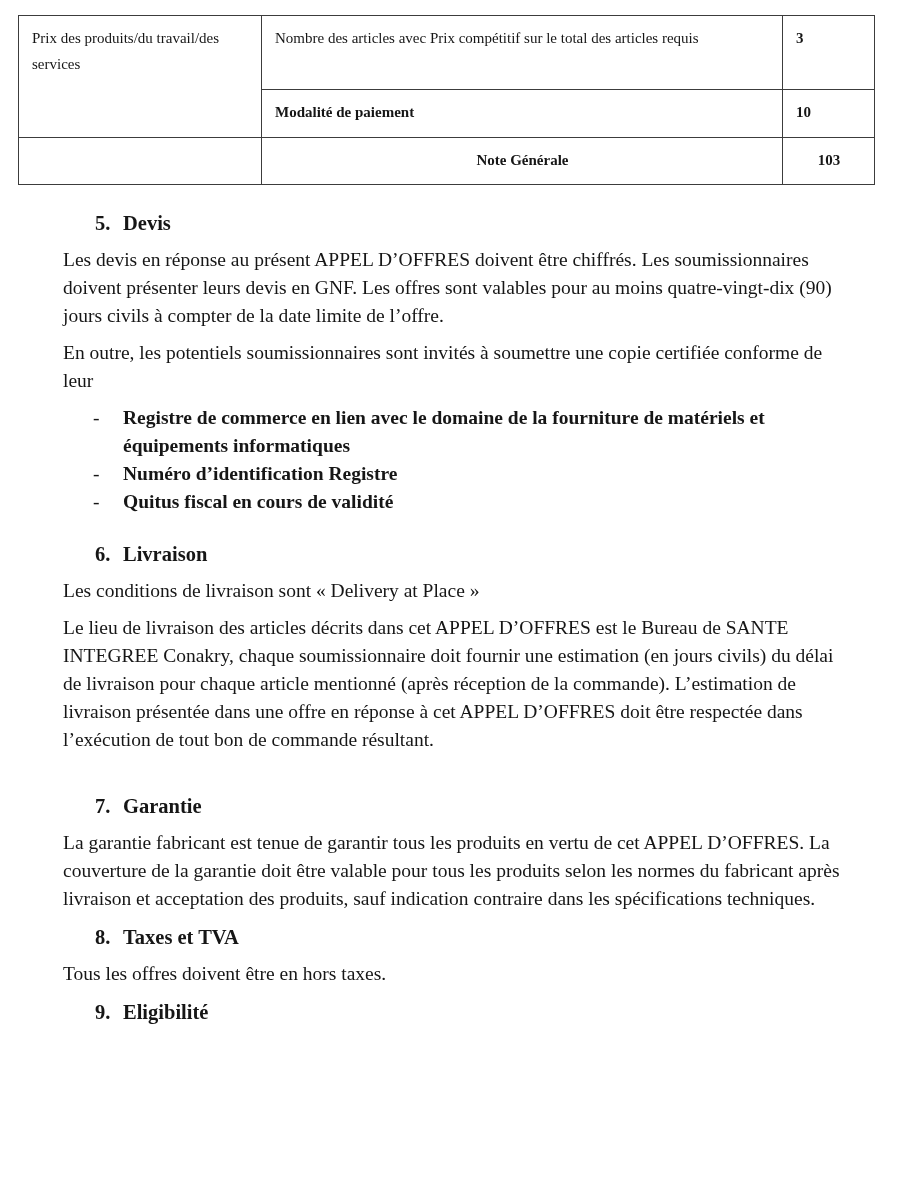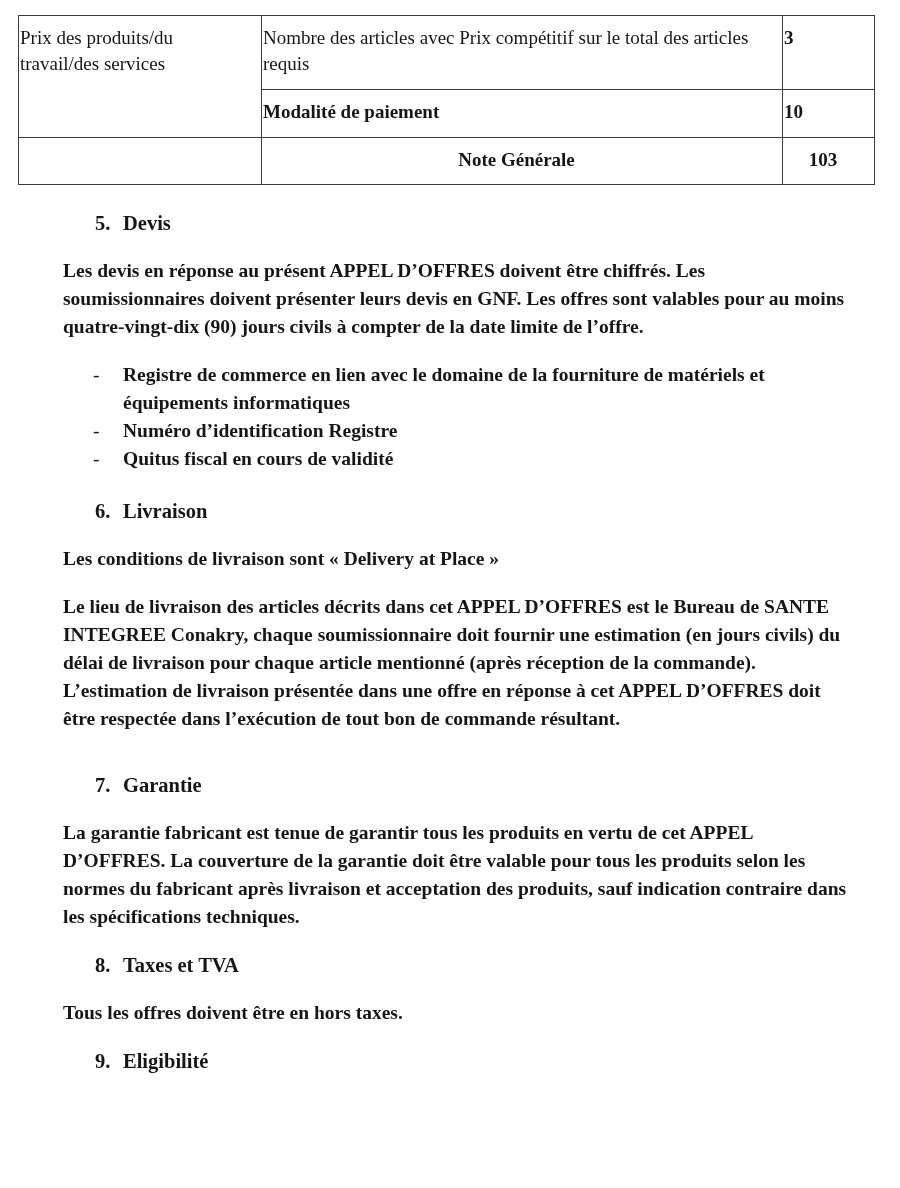--- a/index.html
+++ b/index.html
@@ -15,22 +15,22 @@
   
   table.eval {
     border-collapse: collapse;
     margin: 15px 0 0 18px;
     width: 856px;
     table-layout: fixed;
   }
   table.eval td {
     border: 1.5px solid #3c3c3c;
     vertical-align: top;
-    padding: 9px 12px 9px 1px;
-    font-size: 19px;
+    padding: 9px 12px 9px 13px;
+    font-size: 15px;
     line-height: 26px;
   }
   td.c-cat   { width: 243px; }
   td.c-label { width: 521px; }
   td.c-val   { width: 92px;  font-weight: bold; }
   tr.r1 td { height: 74px; }
   tr.r2 td { height: 48px; font-weight: bold; }
   tr.r3 td { height: 47px; text-align: center; }
   td.bold { font-weight: bold; }
 
@@ -44,21 +44,21 @@
   .sec-heading {
     display: flex;
     font-weight: bold;
     font-size: 20.5px;
     line-height: 28px;
     margin-left: 32px;
     margin-top: 24px;
     margin-bottom: 6px;
   }
   .sec-heading .num { display: inline-block; width: 28px; flex: 0 0 28px; }
-  .doc p { margin: 20px 0; font-weight: bold; }
+  .doc p { margin: 9px 0; }
   .bullets { margin: 8px 0 9px 30px; }
   .bullet-item { display: flex; }
   .bullet-item .dash { display: inline-block; width: 30px; flex: 0 0 30px; }
   .bullet-item .btext { width: 700px; font-weight: bold; }
 
   .section-garantie .sec-heading { margin-top: 38px; }
   .section-taxes   .sec-heading { margin-top: 10px; }
   .section-eligibilite .sec-heading { margin-top: 10px; }
 </style>
 </head>
@@ -86,20 +86,21 @@
     </table>
 
   <div class="doc">
 
     <div class="section section-devis">
       <div class="sec-heading">
         <span class="num">5.</span>
         <span class="title">Devis</span>
       </div>
       <p>Les devis en réponse au présent APPEL D’OFFRES doivent être chiffrés. Les soumissionnaires doivent présenter leurs devis en GNF. Les offres sont valables pour au moins quatre-vingt-dix (90) jours civils à compter de la date limite de l’offre.</p>
+      <p>En outre, les potentiels soumissionnaires sont invités à soumettre une copie certifiée conforme de leur</p>
       <div class="bullets">
         <div class="bullet-item">
           <span class="dash">-</span>
           <span class="btext">Registre de commerce en lien avec le domaine de la fourniture de matériels et équipements informatiques</span>
         </div>
         <div class="bullet-item">
           <span class="dash">-</span>
           <span class="btext">Numéro d’identification Registre</span>
         </div>
         <div class="bullet-item">

